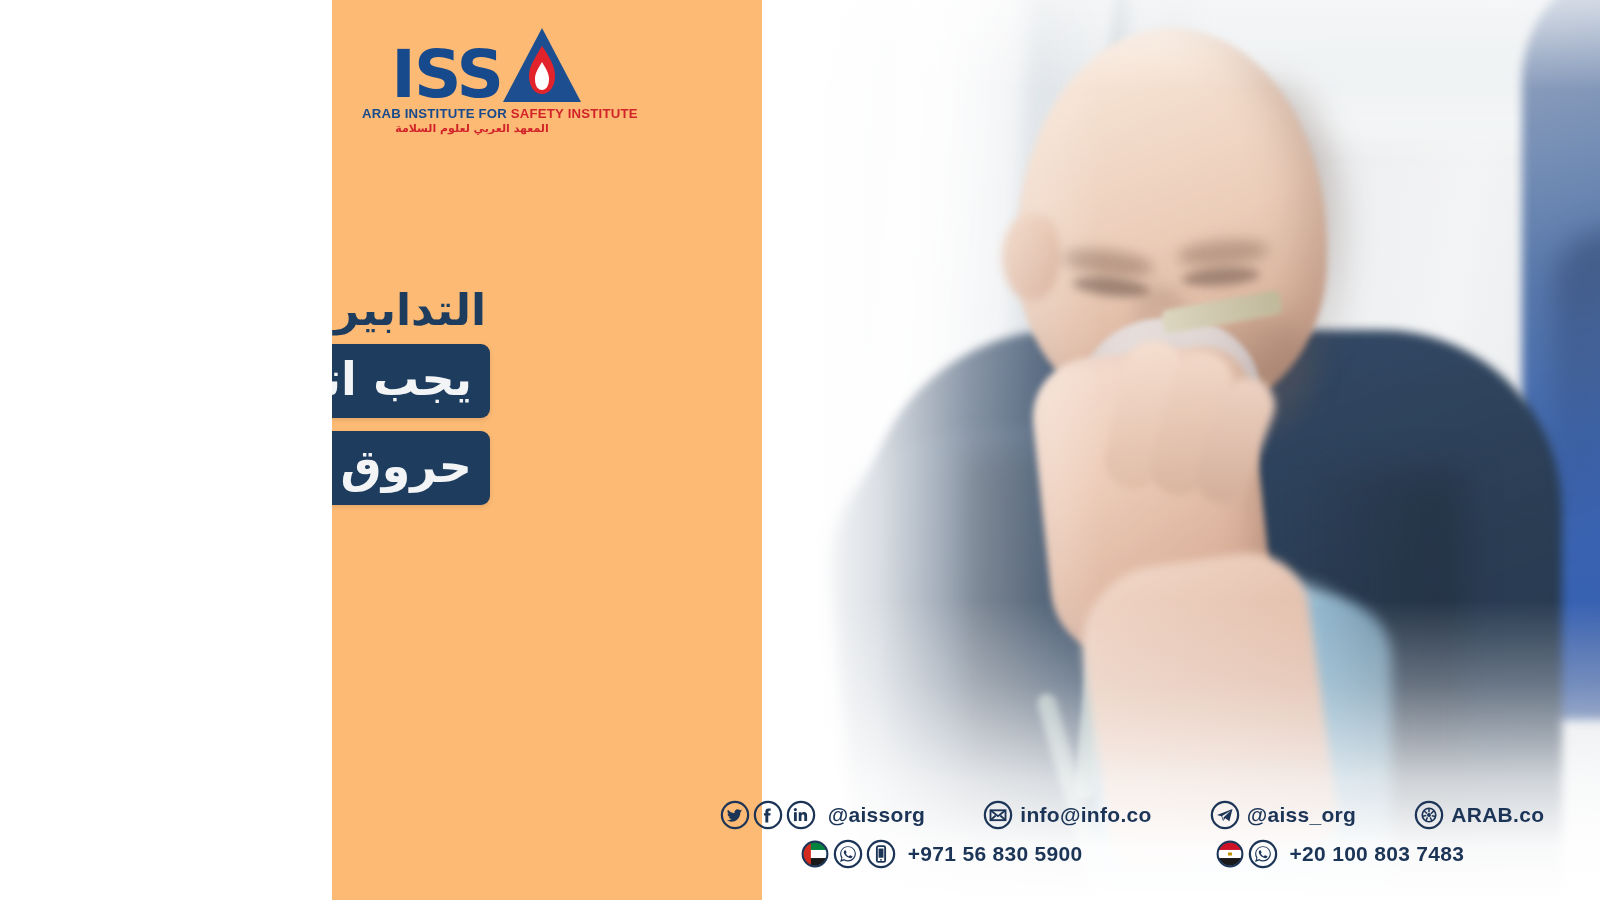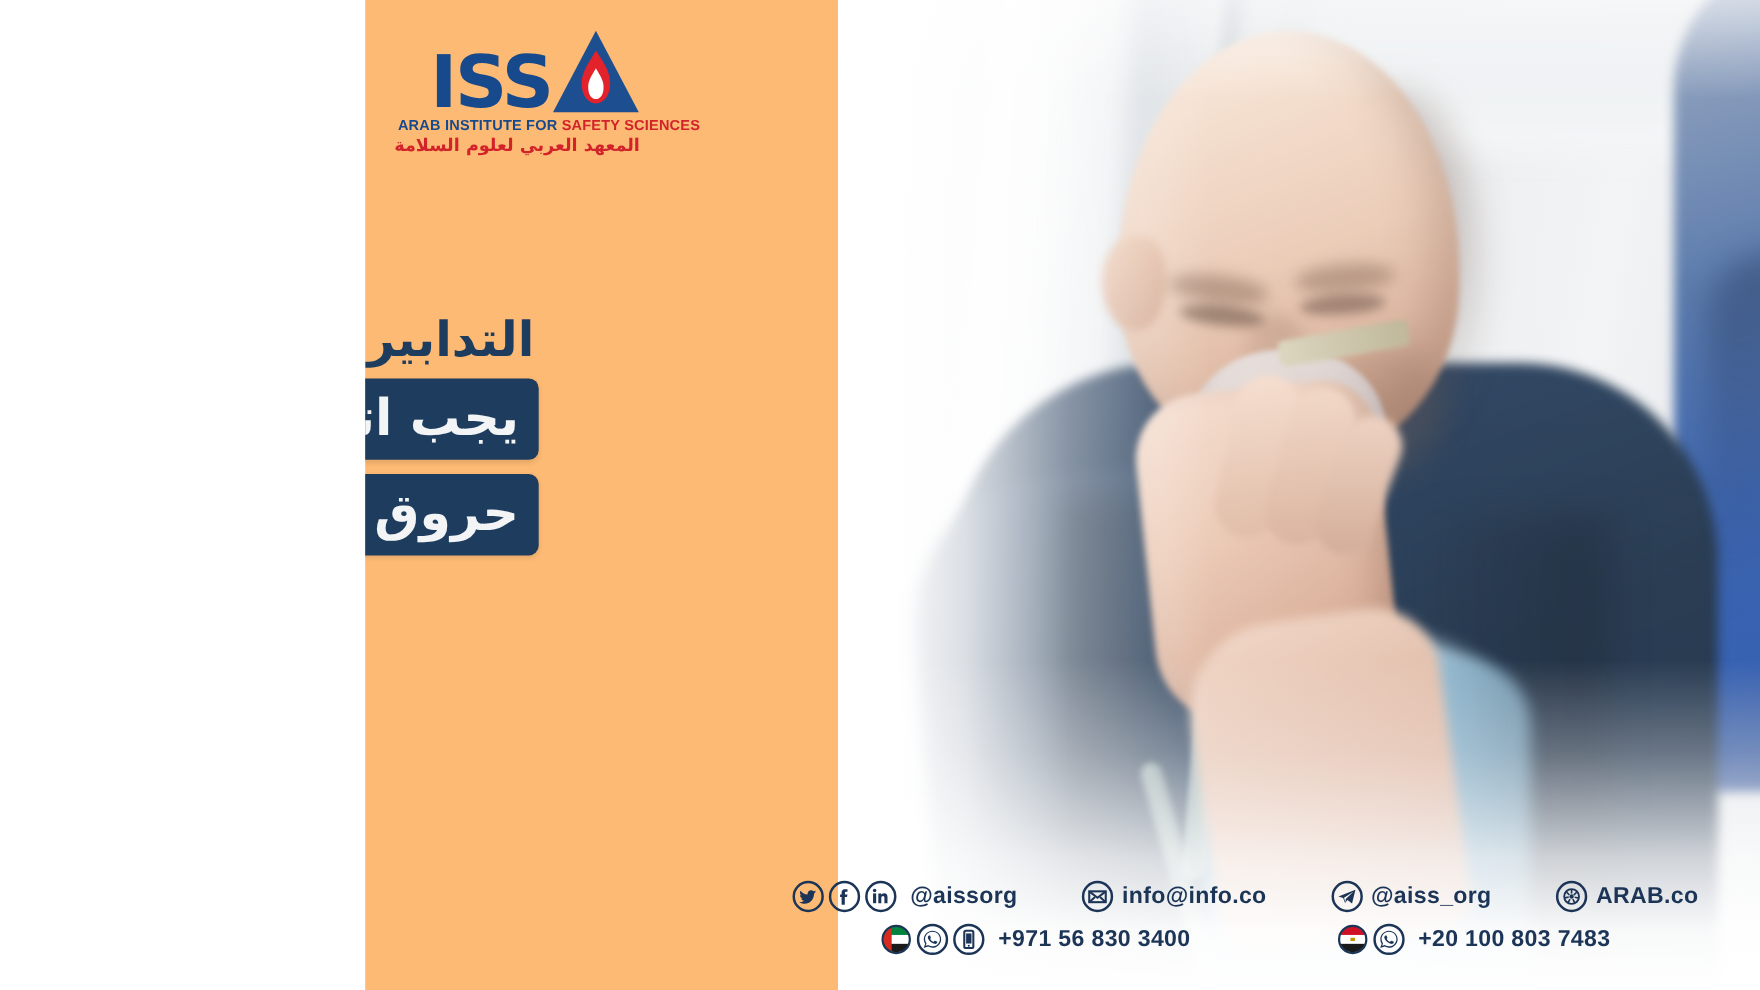--- a/index.html
+++ b/index.html
@@ -292,21 +292,21 @@
     line-height:.86;margin-left:-6px;direction:ltr;
   }
   .logo-sub{
     direction:ltr;text-align:center;width:220px;margin-top:2px;
     font-size:13.2px;font-weight:bold;letter-spacing:.2px;color:#174a8c;
     font-family:"Liberation Sans",sans-serif;white-space:nowrap;
   }
   .logo-sub .red{color:#d2232a;}
   .logo-ar{
     direction:rtl;text-align:center;width:220px;margin-top:1px;
-    font-size:16px;font-weight:bold;color:#d2232a;
+    font-size:11px;font-weight:bold;color:#d2232a;
     font-family:"DejaVu Sans",sans-serif;letter-spacing:.5px;white-space:nowrap;
   }
 
   
   .headline{position:absolute;right:1110px;top:288px;text-align:right;direction:rtl;width:545px;}
   .hl-line1{
     font-family:"DejaVu Sans","Liberation Sans",sans-serif;
     font-size:44px;font-weight:bold;color:#1d3c5e;
     line-height:1;margin:0 0 12px 0;padding-right:4px;letter-spacing:0px;
   }
@@ -410,21 +410,21 @@
     <div class="logo-main">
       <div class="logo-tri">
         <svg width="80" height="78" viewBox="0 0 80 78" xmlns="http://www.w3.org/2000/svg">
           <polygon points="40,2 79,76 1,76" fill="#1d4e8f"></polygon>
           <path d="M40 20 C48 32 53 40 53 50 C53 61 47 68 40 68 C33 68 27 61 27 50 C27 40 33 32 40 20 Z" fill="#e2232b"></path>
           <path d="M40 36 C44 43 47 47 47 53 C47 60 44 64 40 64 C36 64 33 60 33 53 C33 47 36 43 40 36 Z" fill="#ffffff"></path>
         </svg>
       </div>
       <div class="logo-word">ISS</div>
     </div>
-    <div class="logo-sub"><span>ARAB INSTITUTE FOR </span><span class="red">SAFETY SCIENCES</span></div>
+    <div class="logo-sub"><span>ARAB INSTITUTE FOR </span><span class="red">SAFETY INSTITUTE</span></div>
     <div class="logo-ar">المعهد العربي لعلوم السلامة</div>
   </div>
 
   <div class="headline">
     <div class="hl-line1">التدابير التي</div>
     <div class="hl-row">
       <span class="hl-box">يجب اتخاذها عند حدوث</span>
     </div>
     <div class="hl-row">
       <span class="hl-box">حروق الفوسفور الأبيض</span>
@@ -513,21 +513,21 @@
             <path d="M16 7.6c-4.6 0-8.4 3.7-8.4 8.3 0 1.6.5 3.1 1.3 4.4l-1.4 4.1 4.3-1.4c1.2.7 2.7 1.1 4.2 1.1 4.6 0 8.4-3.7 8.4-8.3s-3.8-8.2-8.4-8.2zm0 15.1c-1.4 0-2.7-.4-3.8-1.1l-.3-.2-2.5.8.8-2.5-.2-.3c-.8-1.2-1.2-2.5-1.2-3.9 0-3.9 3.2-7 7.2-7s7.2 3.1 7.2 7-3.2 7.2-7.2 7.2z" fill="#1c3557"></path>
             <path d="M19.9 18c-.2-.1-1.3-.6-1.5-.7-.2-.1-.3-.1-.5.1-.1.2-.5.7-.7.8-.1.1-.2.2-.4.1-.2-.1-.9-.3-1.8-1.1-.7-.6-1.1-1.3-1.2-1.5-.1-.2 0-.3.1-.4l.3-.4c.1-.1.1-.2.2-.4 0-.1 0-.3 0-.4 0-.1-.5-1.2-.7-1.6-.2-.4-.3-.4-.5-.4h-.4c-.1 0-.4.1-.6.3-.2.2-.7.7-.7 1.8s.8 2.1.9 2.2c.1.1 1.6 2.5 3.9 3.4 1.9.8 2.3.6 2.7.6.4 0 1.3-.5 1.5-1.1.2-.5.2-1 .1-1.1-.1-.1-.2-.1-.4-.2z" fill="#1c3557"></path>
           </svg>
           <svg class="ic" viewBox="0 0 32 32">
             <circle cx="16" cy="16" r="14" fill="none" stroke="#1c3557" stroke-width="2.4"></circle>
             <rect x="11.6" y="7.6" width="8.8" height="16.8" rx="1.6" fill="none" stroke="#1c3557" stroke-width="2"></rect>
             <rect x="13.4" y="10.2" width="5.2" height="9.8" fill="#1c3557"></rect>
             <circle cx="16" cy="22.2" r="1" fill="#1c3557"></circle>
           </svg>
         </div>
-        <span class="f-text">+971 56 830 3400</span>
+        <span class="f-text">+971 56 830 5900</span>
       </div>
 
       <div class="sp"></div>
 
 
       <div class="sp"></div>
 
 
       <div class="sp"></div>
 

